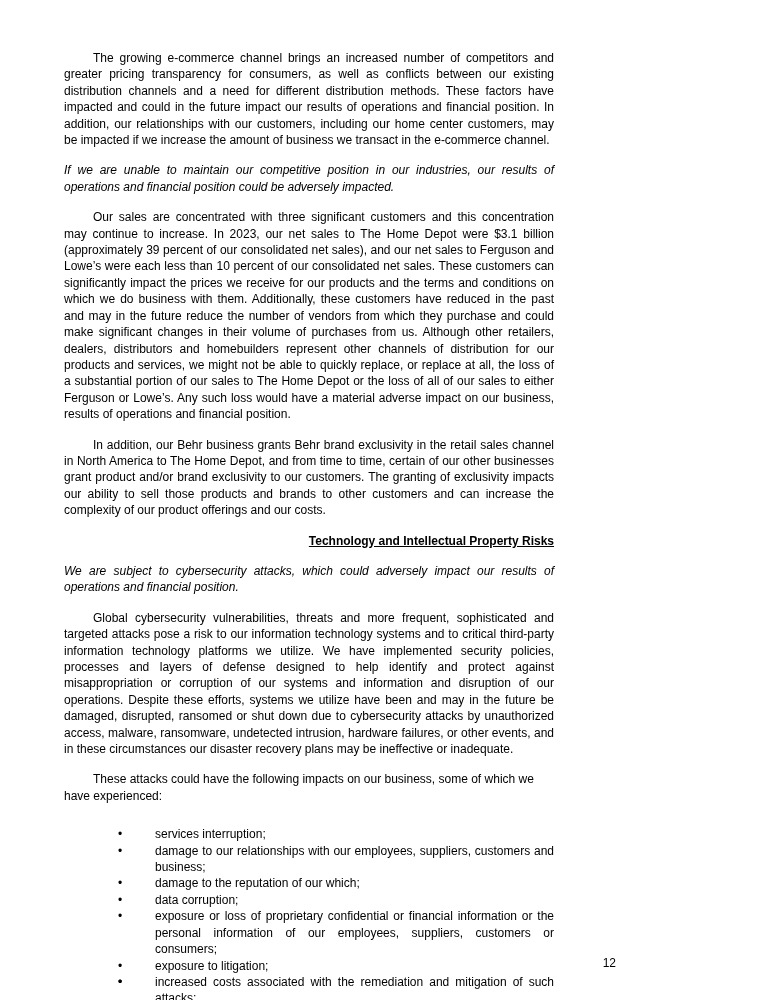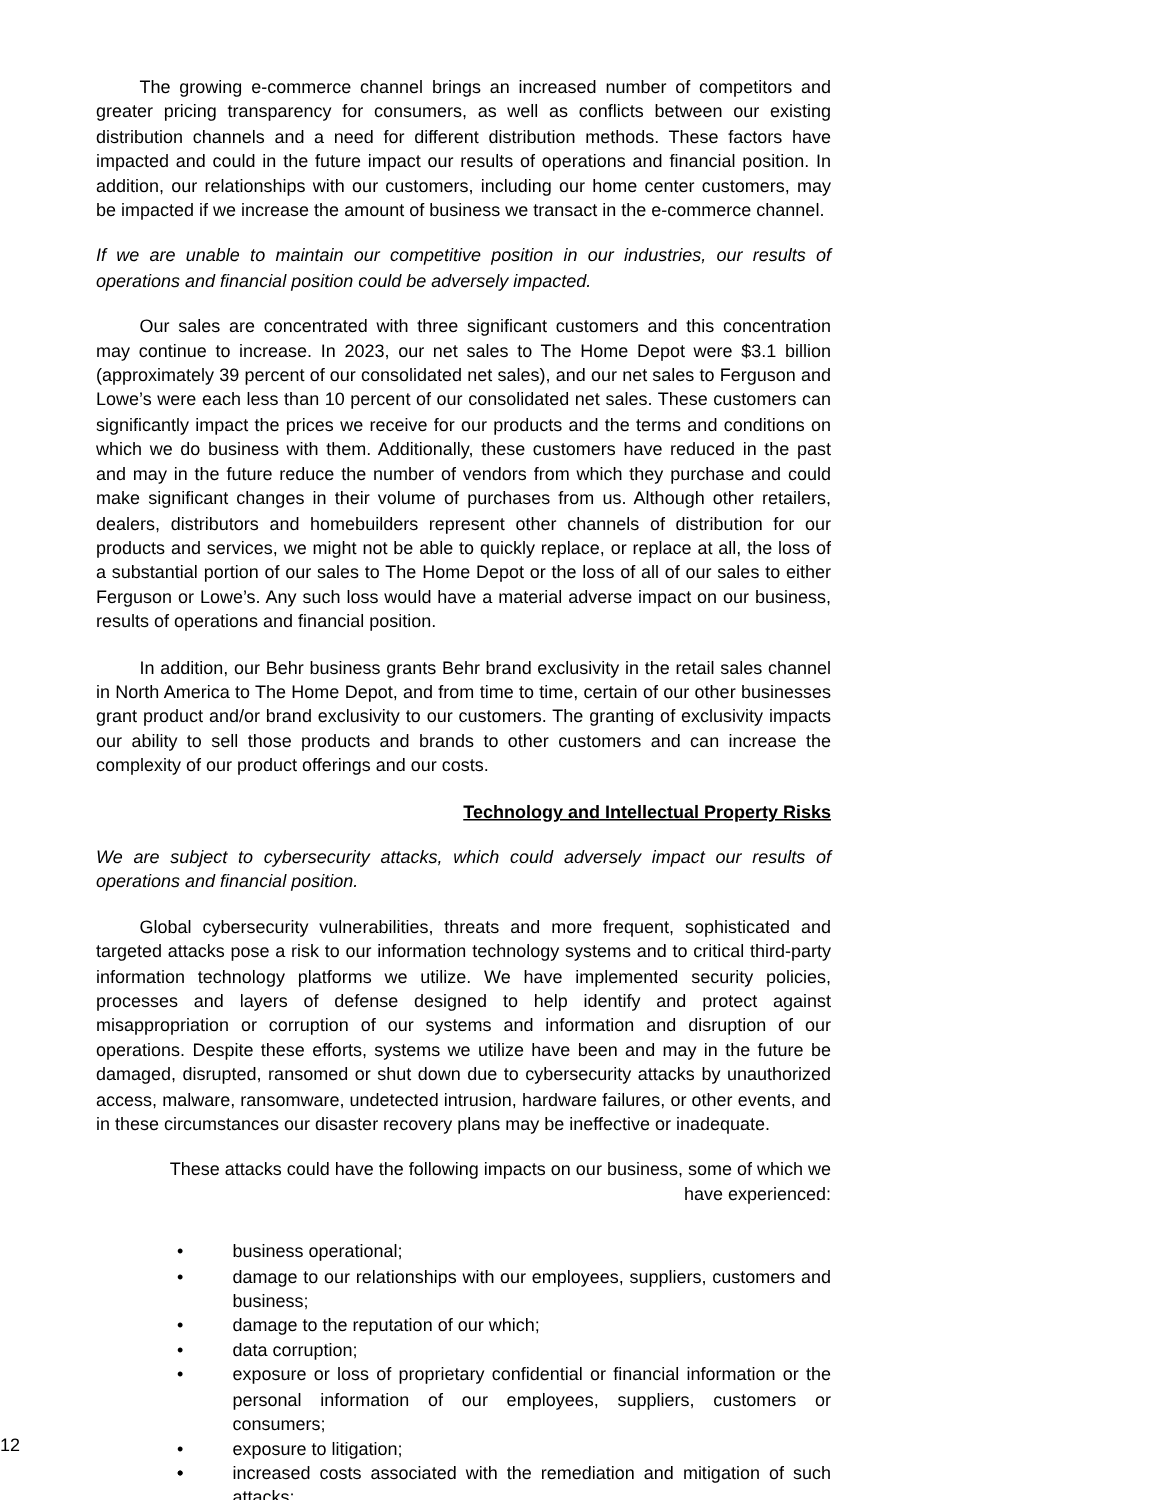--- a/index.html
+++ b/index.html
@@ -25,21 +25,21 @@
     margin: 0 0 14px 0;
     font-size: 12px;
     line-height: 16.4px;
     text-align: justify;
   }
   .body-para {
     text-indent: 29px;
   }
   .intro-para {
     text-indent: 29px;
-    text-align: right;
+    text-align: left;
   }
   .heading {
     font-weight: normal;
     font-style: italic;
   }
   .section-heading {
     font-weight: bold;
     text-decoration: underline;
     text-align: right;
   }
@@ -58,21 +58,21 @@
   ul.bullet-list li .marker {
     position: absolute;
     left: 0;
     top: 0;
   }
   .page-number {
     position: absolute;
     left: 0;
     right: 0;
     bottom: 30px;
-    text-align: left;
+    text-align: right;
     font-size: 12px;
     line-height: 14px;
   }
 </style>
 </head>
 <body>
 
 <div class="page">
 
   <p class="body-para">The growing e-commerce channel brings an increased number of competitors and greater pricing transparency for consumers, as well as conflicts between our existing distribution channels and a need for different distribution methods. These factors have impacted and could in the future impact our results of operations and financial position. In addition, our relationships with our customers, including our home center customers, may be impacted if we increase the amount of business we transact in the e-commerce channel.</p>
@@ -87,21 +87,21 @@
 
   <p class="heading">We are subject to cybersecurity attacks, which could adversely impact our results of operations and financial position.</p>
 
   <p class="body-para">Global cybersecurity vulnerabilities, threats and more frequent, sophisticated and targeted attacks pose a risk to our information technology systems and to critical third-party information technology platforms we utilize. We have implemented security policies, processes and layers of defense designed to help identify and protect against misappropriation or corruption of our systems and information and disruption of our operations. Despite these efforts, systems we utilize have been and may in the future be damaged, disrupted, ransomed or shut down due to cybersecurity attacks by unauthorized access, malware, ransomware, undetected intrusion, hardware failures, or other events, and in these circumstances our disaster recovery plans may be ineffective or inadequate.</p>
 
   <p class="intro-para">These attacks could have the following impacts on our business, some of which we have experienced:</p>
 
   <ul class="bullet-list">
     <li>
       <span class="marker">•</span>
-      <span class="li-text">business operational;</span>
+      <span class="li-text">services interruption;</span>
     </li>
     <li>
       <span class="marker">•</span>
       <span class="li-text">damage to our relationships with our employees, suppliers, customers and business;</span>
     </li>
     <li>
       <span class="marker">•</span>
       <span class="li-text">damage to the reputation of our which;</span>
     </li>
     <li>

